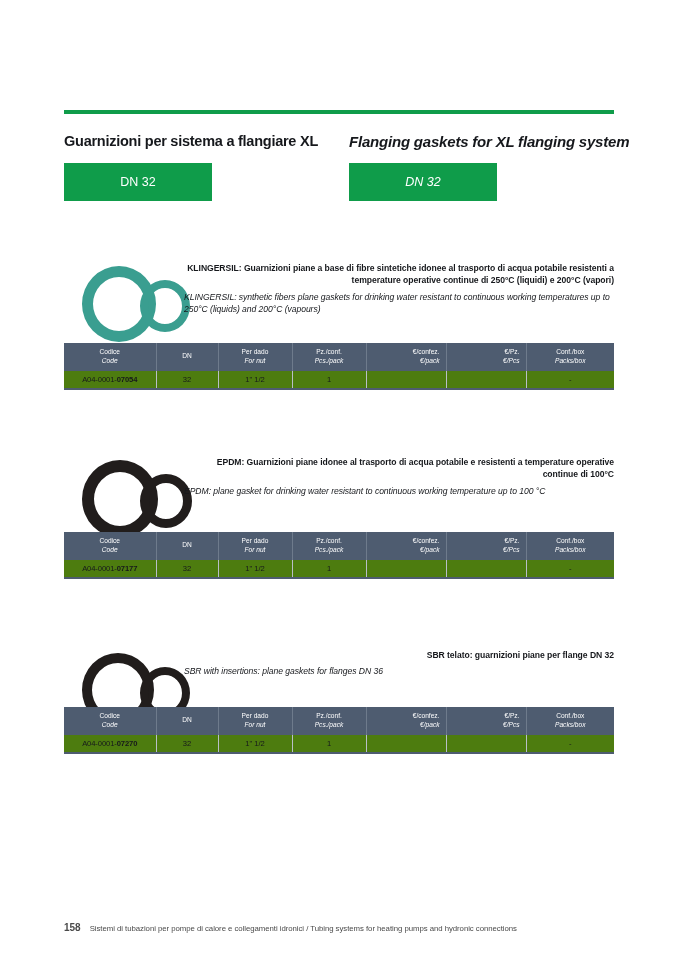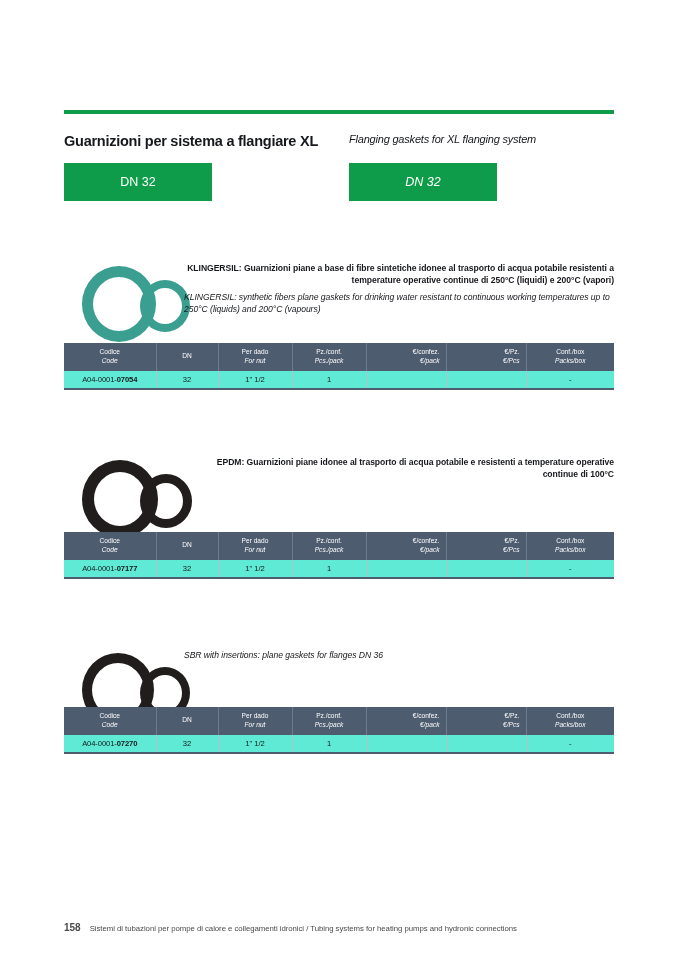--- a/index.html
+++ b/index.html
@@ -46,22 +46,22 @@
     left: 0; top: 0;
     font-size: 14.5px;
     font-weight: bold;
     letter-spacing: -0.25px;
     color: #16181c;
     white-space: nowrap;
   }
   .title-en {
     position: absolute;
     left: 285px; top: 0;
-    font-size: 11px;
-    font-weight: normal;
+    font-size: 15px;
+    font-weight: bold;
     font-style: italic;
     letter-spacing: -0.2px;
     color: #16181c;
     white-space: nowrap;
   }
 
   .dn-row {
     position: absolute;
     left: 64px;
     top: 163px;
@@ -183,21 +183,21 @@
 
   .ptable tbody td {
     font-size: 7.6px;
     color: #16181c;
     padding: 4px 6px;
     border-left: 1px solid #b9bfc8;
     border-bottom: 2px solid #4e5c70;
     text-align: center;
     height: 17px;
     box-sizing: border-box;
-    background: #5eead4;
+    background: #4d7c0f;
   }
   .ptable tbody td:first-child { border-left: none; }
   .cell-code { letter-spacing: -0.1px; }
   .cell-code b { font-weight: bold; }
 
   .th-c { text-align: center; }
   .th-r { text-align: right; }
 
   
   .footer {
@@ -293,20 +293,21 @@
     </table>
   </div>
 
   <div class="product p1">
     <div class="prod-image">
       <div class="ring black big"></div>
       <div class="ring black small"></div>
     </div>
     <div class="prod-desc">
       <p class="desc-it">EPDM: Guarnizioni piane idonee al trasporto di acqua potabile e resistenti a temperature operative continue di 100°C</p>
+      <p class="desc-en">EPDM: plane gasket for drinking water resistant to continuous working temperature up to 100 °C</p>
     </div>
     <table class="ptable t1">
       <thead>
         <tr>
           <th class="th-c" style="width:92px">
             <span>Codice</span>
             <span class="en">Code</span>
           </th>
           <th class="th-c" style="width:62px">
             <span>DN</span>
@@ -347,20 +348,21 @@
       </tbody>
     </table>
   </div>
 
   <div class="product p2">
     <div class="prod-image">
       <div class="ring black-thin big"></div>
       <div class="ring black-thin small"></div>
     </div>
     <div class="prod-desc">
+      <p class="desc-it">SBR telato: guarnizioni piane per flange DN 32</p>
       <p class="desc-en">SBR with insertions: plane gaskets for flanges DN 36</p>
     </div>
     <table class="ptable t2">
       <thead>
         <tr>
           <th class="th-c" style="width:92px">
             <span>Codice</span>
             <span class="en">Code</span>
           </th>
           <th class="th-c" style="width:62px">

